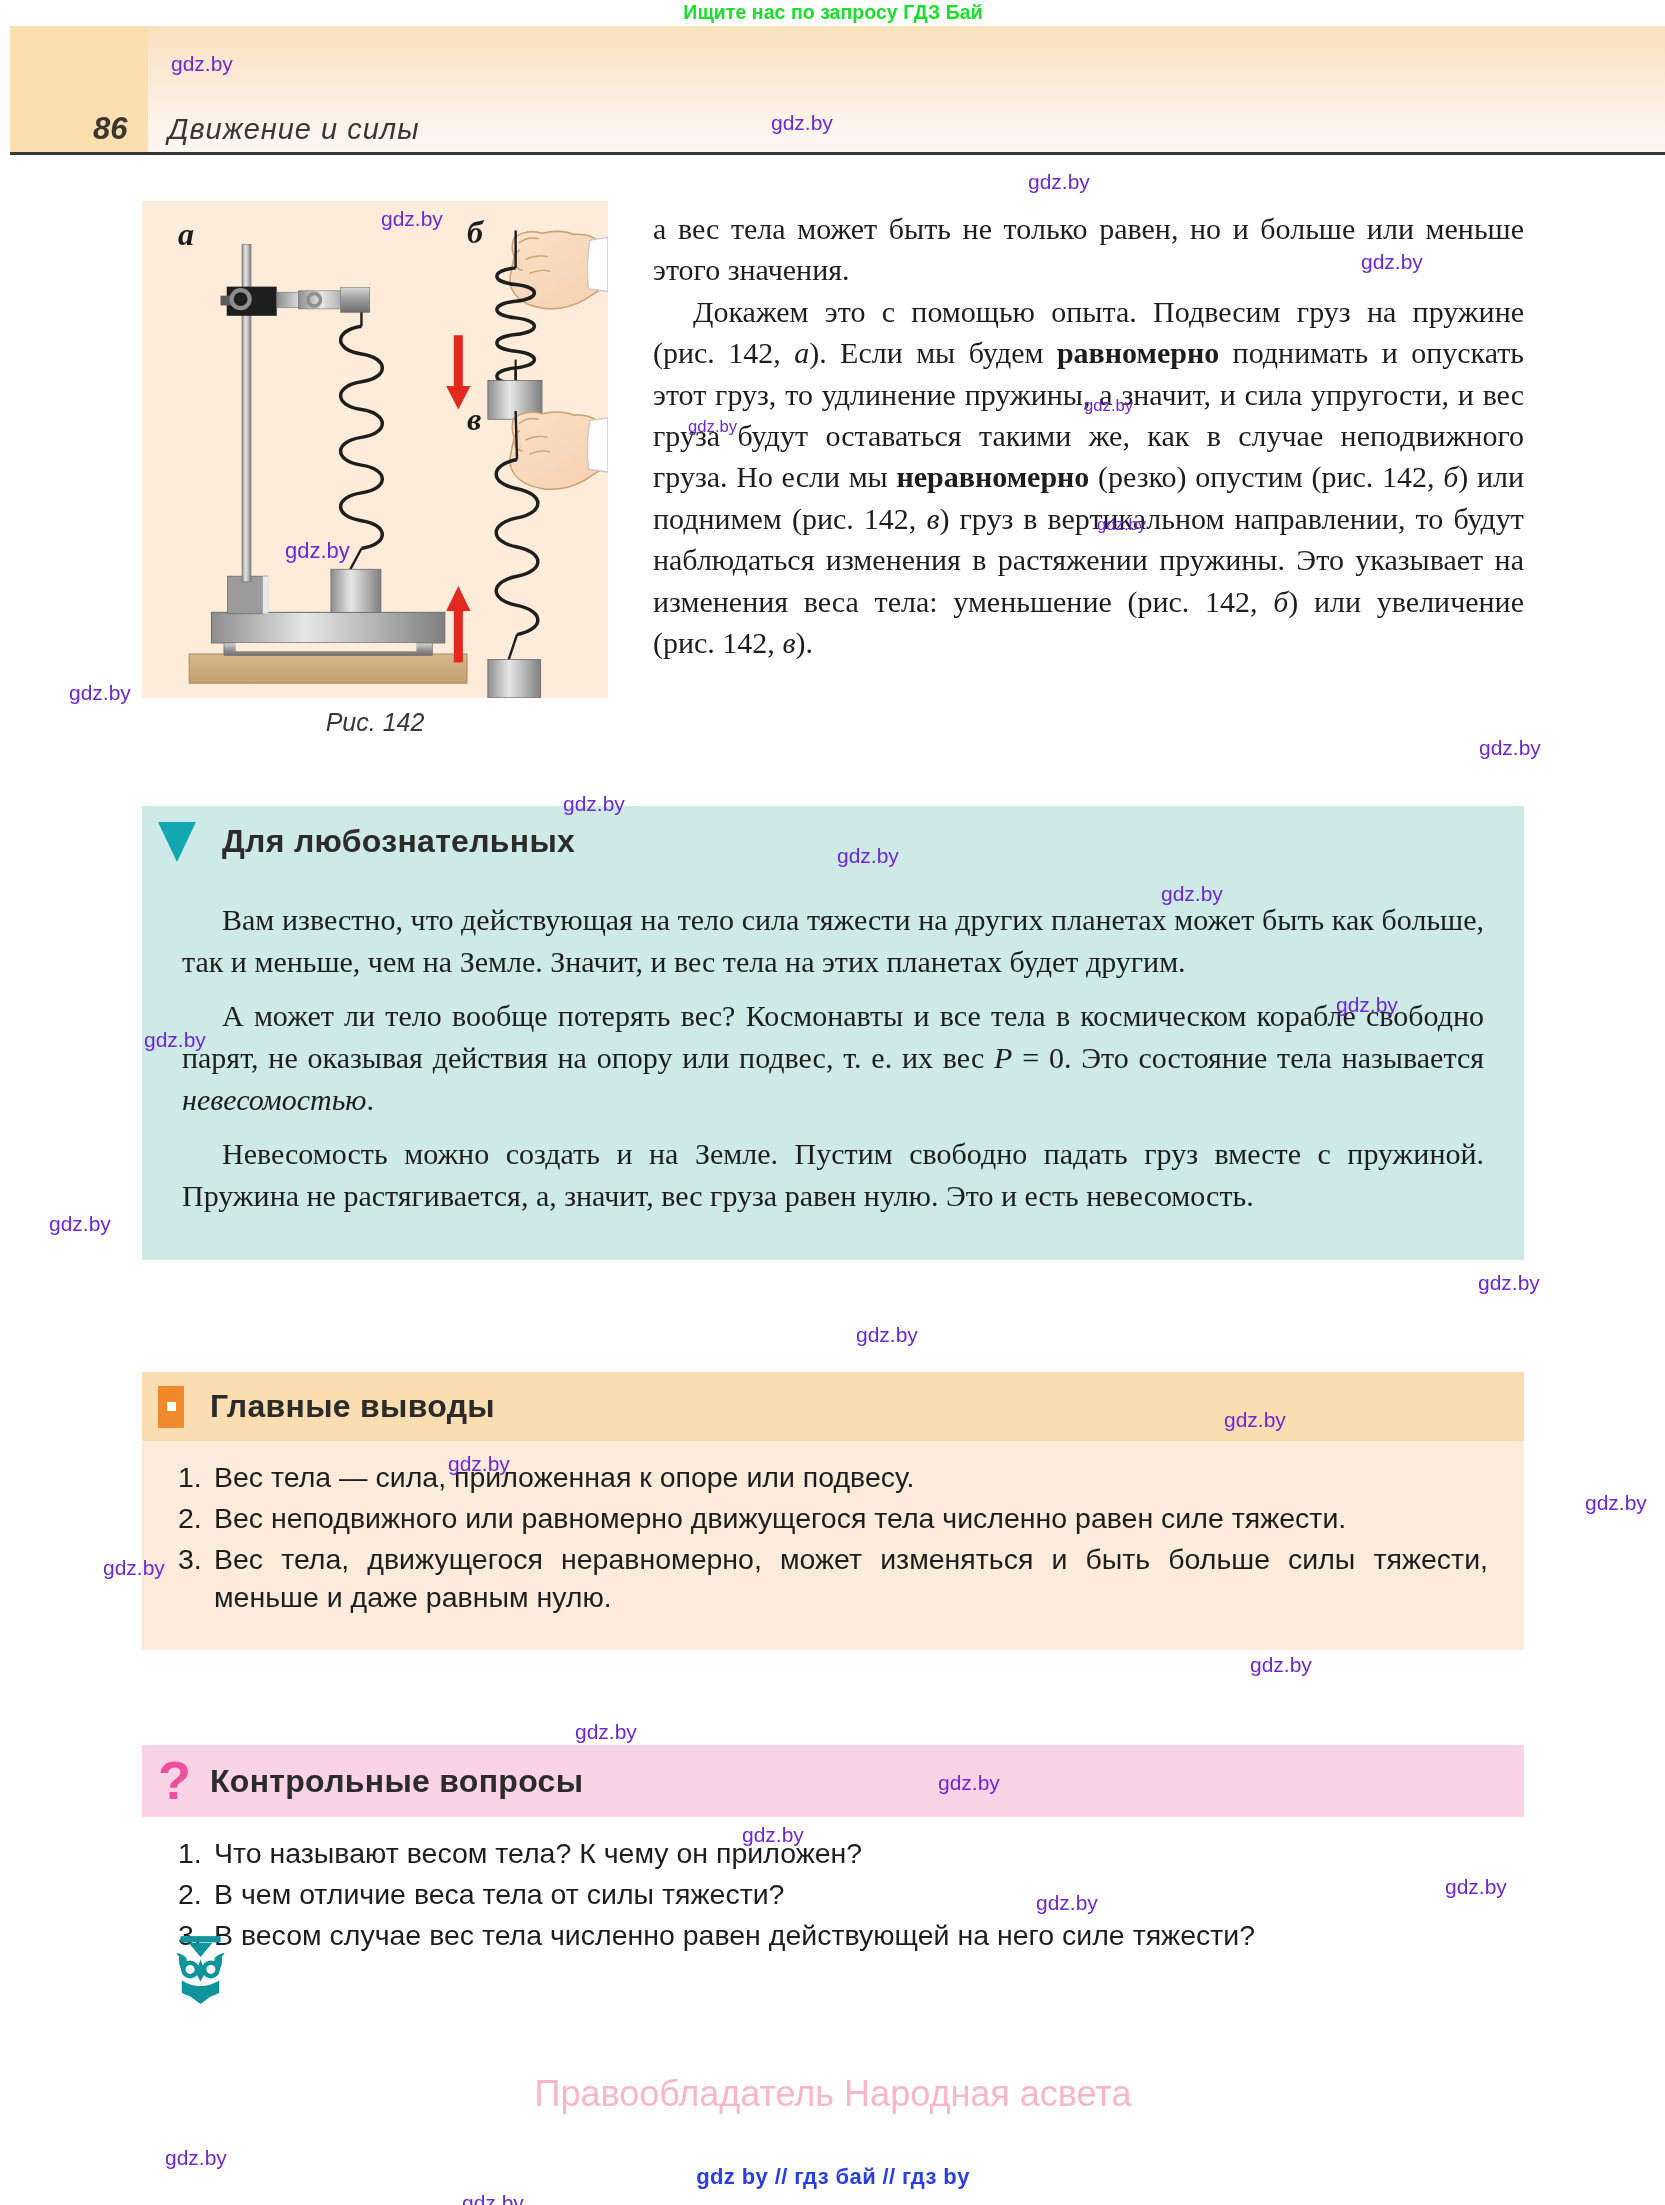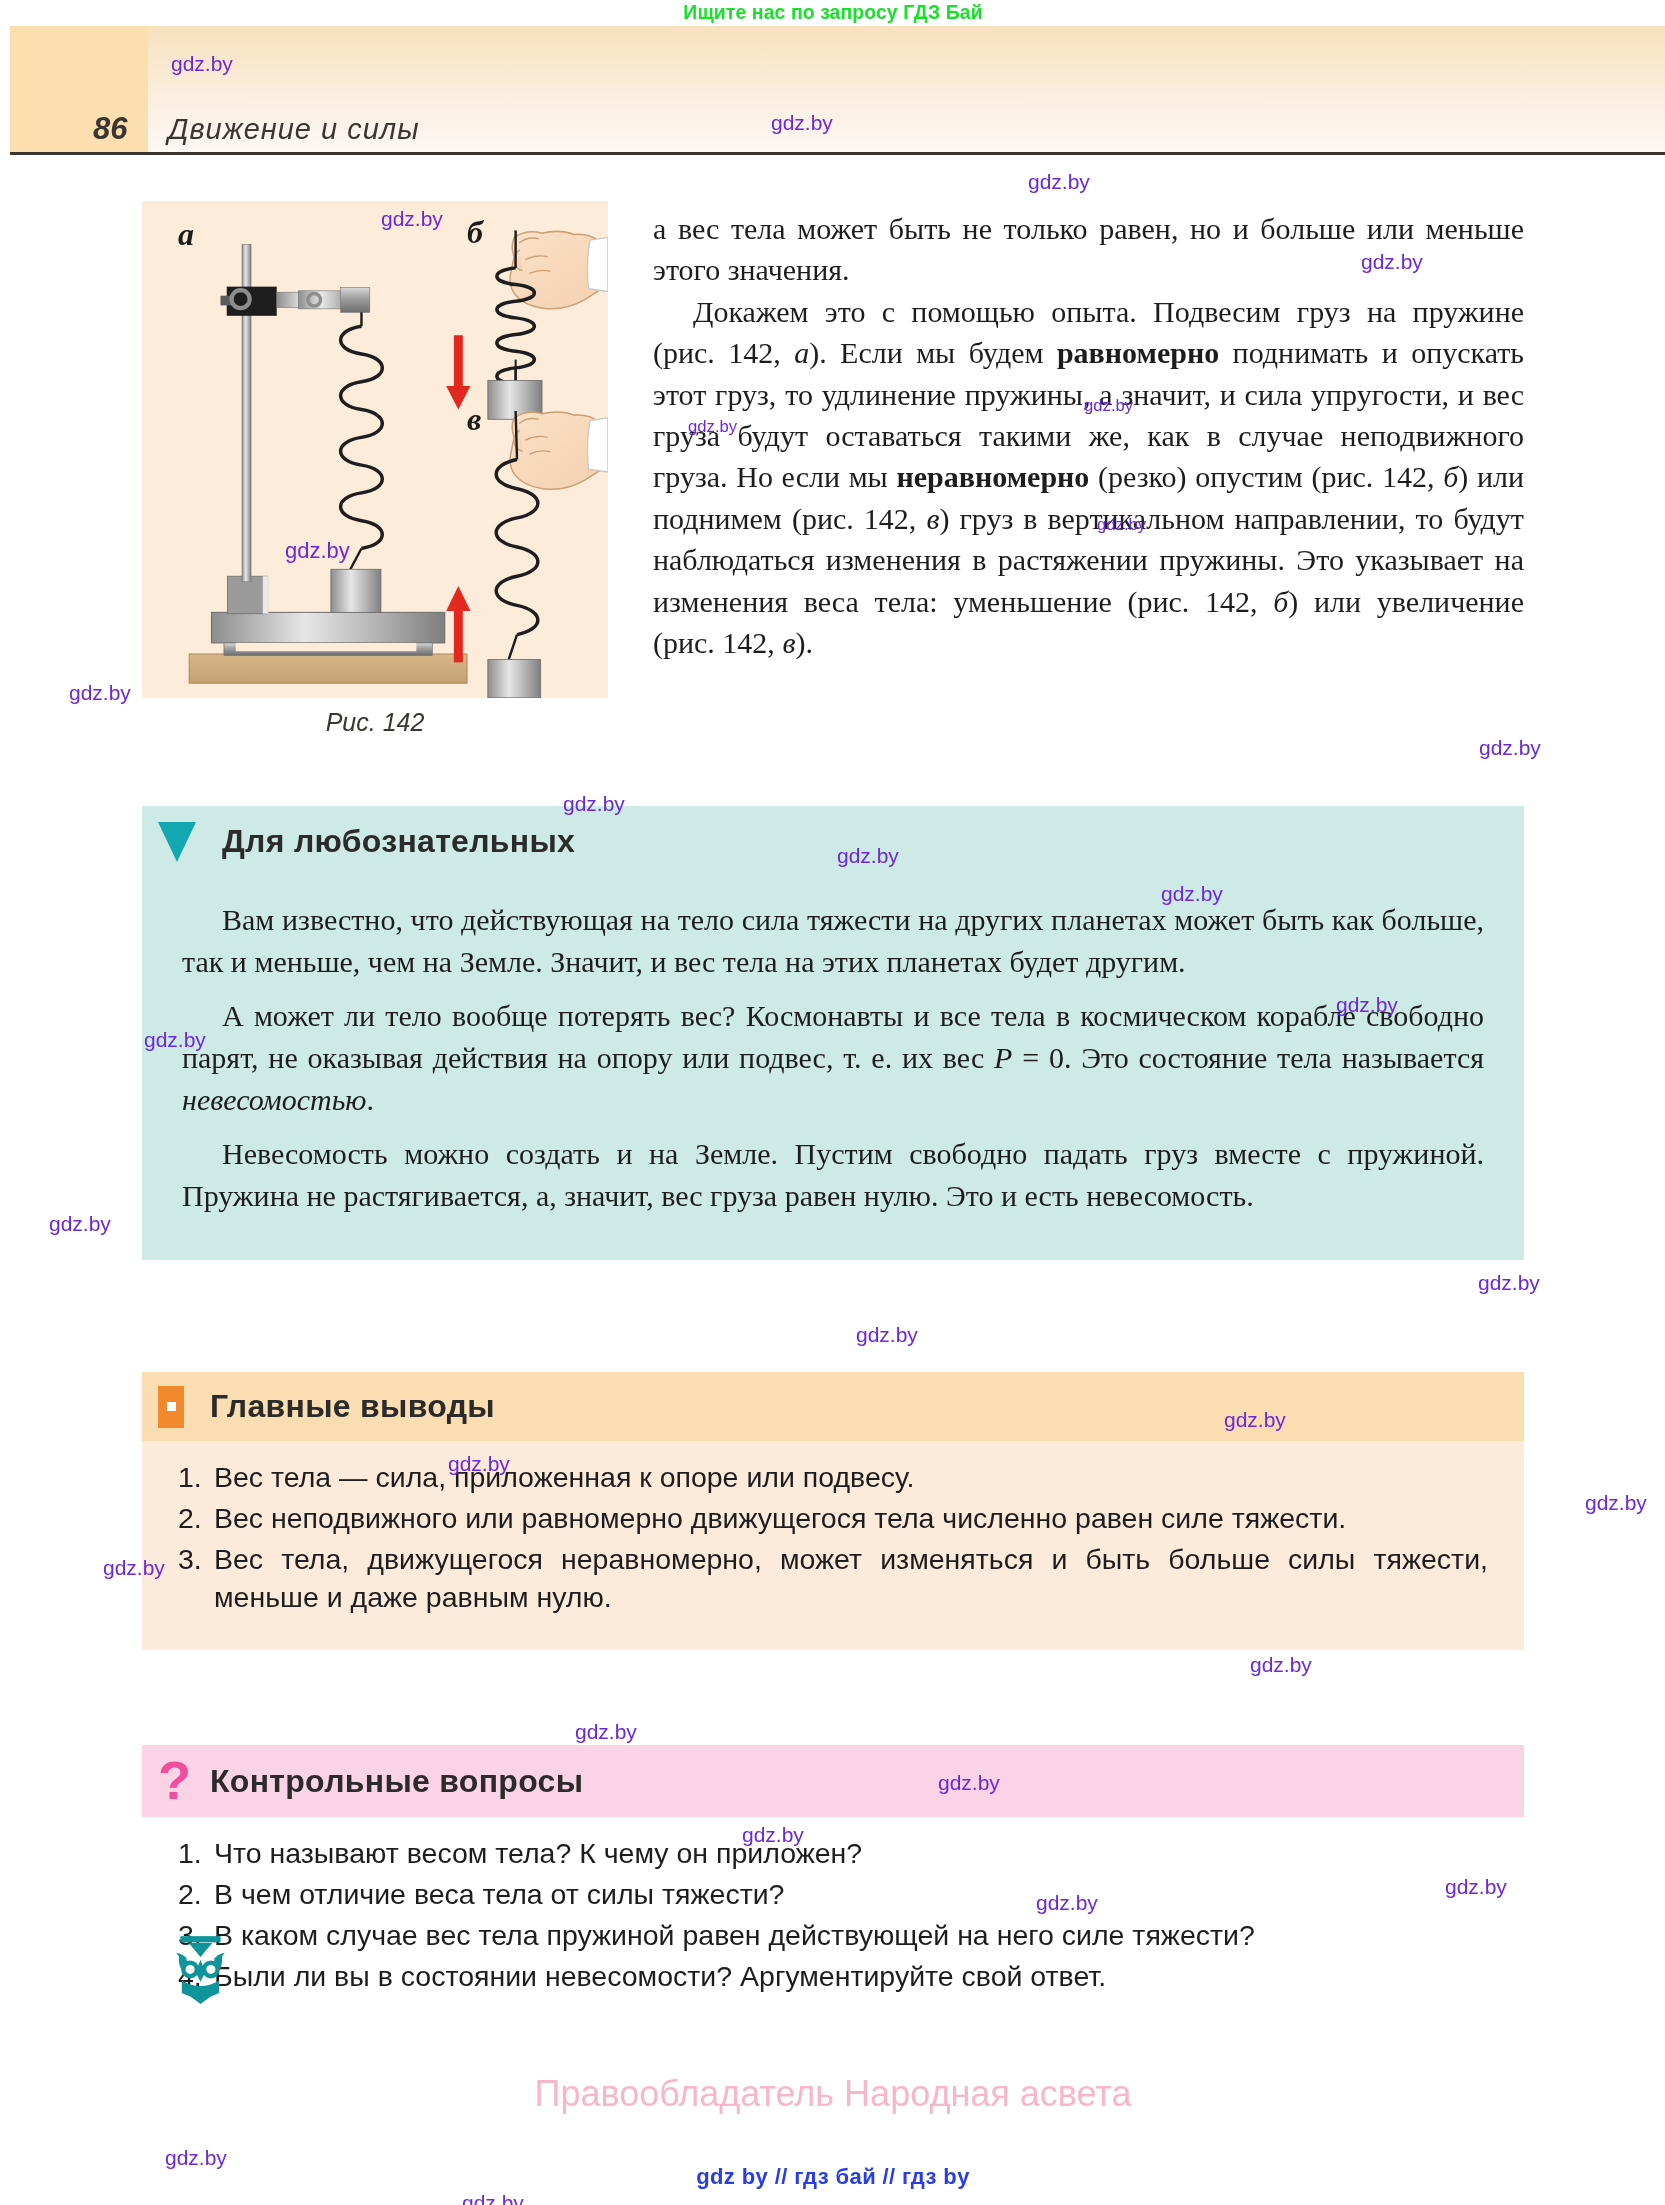--- a/index.html
+++ b/index.html
@@ -413,22 +413,21 @@
 
 <div class="section sec-quest">
   <div class="sec-head">
     <span class="q-icon">?</span>
     <span class="sec-title">Контрольные вопросы</span>
   </div>
   <div class="sec-body">
     <ol class="num-list quest-list">
       <li><span class="num">1.</span><span>Что называют весом тела? К чему он приложен?</span></li>
       <li><span class="num">2.</span><span>В чем отличие веса тела от силы тяжести?</span></li>
-      <li><span class="num">3.</span><span>В каком случае вес тела пружиной равен действующей на него силе тяжести?</span></li>
-      <li><span class="num">4.</span><span>Были ли вы в состоянии невесомости? Аргументируйте свой ответ.</span></li>
+      <li><span class="num">3.</span><span>В весом случае вес тела численно равен действующей на него силе тяжести?</span></li>
     </ol>
   </div>
 </div>
 
 <svg class="owl-icon" viewBox="0 0 82 104">
   <g fill="#10949c">
     <rect x="12" y="6" width="58" height="9"></rect>
     <path d="M24 16 h34 l-17 20 z"></path>
     <path d="M6 30 q12 2 16 10 q-10 1 -16 -10 z"></path>
     <path d="M76 30 q-12 2 -16 10 q10 1 16 -10 z"></path>

